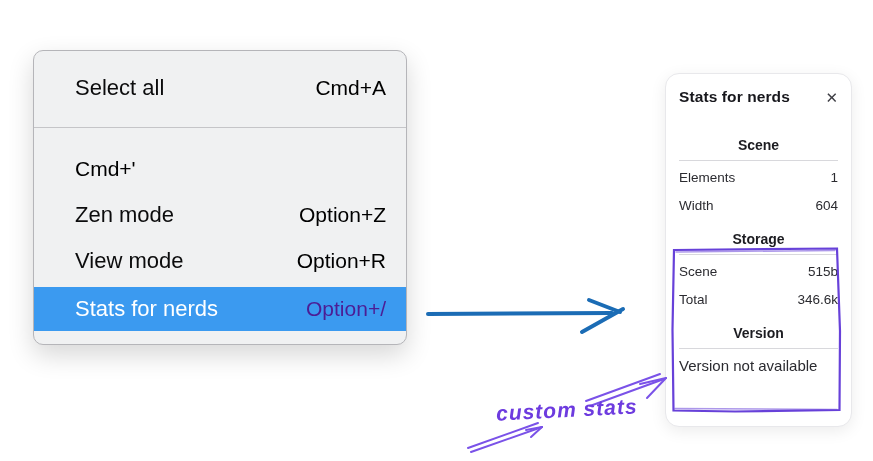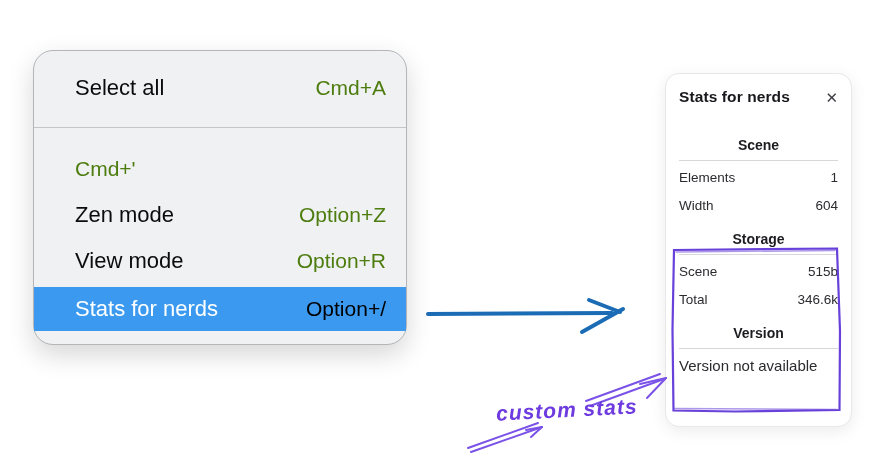--- a/index.html
+++ b/index.html
@@ -5,36 +5,36 @@
   html,body{margin:0;padding:0;}
   body{
     width:873px;height:461px;position:relative;background:#ffffff;
     font-family:"Liberation Sans",sans-serif;overflow:hidden;
     -webkit-font-smoothing:antialiased;
   }
 
   
   .menu{
     position:absolute;left:33px;top:50px;width:374px;height:295px;
-    background:#f0f1f2;border:1.5px solid #b5b5b9;border-radius:20px;
+    background:#f0f1f2;border:1.5px solid #b5b5b9;border-radius:10px;
     box-shadow:0 10px 26px rgba(0,0,0,.16);box-sizing:border-box;
   }
   .menu-item{
     position:absolute;left:0;right:0;height:44px;
     display:flex;align-items:center;justify-content:space-between;
     padding:0 20px 0 41px;font-size:22px;color:#0c0c0d;box-sizing:border-box;
   }
-  .menu-item .shortcut{color:#4d7c0f;font-size:21px;}
+  .menu-item .shortcut{color:#000000;font-size:21px;}
   #mi0{top:15px;}
   .menu-divider{position:absolute;left:0;right:0;top:76px;border-top:1.5px solid #c5c5c8;}
   #mi1{top:96px;}
   #mi2{top:142px;}
   #mi3{top:188px;}
   #mi4{top:236px;height:44px;background:#3b9af0;color:#ffffff;}
-  #mi4 .shortcut{color:#000000;}
+  #mi4 .shortcut{color:#4c1d95;}
 
   
   .panel{
     position:absolute;left:665px;top:73px;width:187px;height:354px;
     background:#ffffff;border:1px solid #e8e8eb;border-radius:14px;
     box-shadow:0 4px 16px rgba(0,0,0,.08);box-sizing:border-box;
     padding:12px 13px 0;color:#202024;
   }
   .panel-header{display:flex;justify-content:space-between;align-items:center;height:22px;}
   .panel-title{font-weight:bold;font-size:15.5px;color:#17171c;letter-spacing:.1px;}

